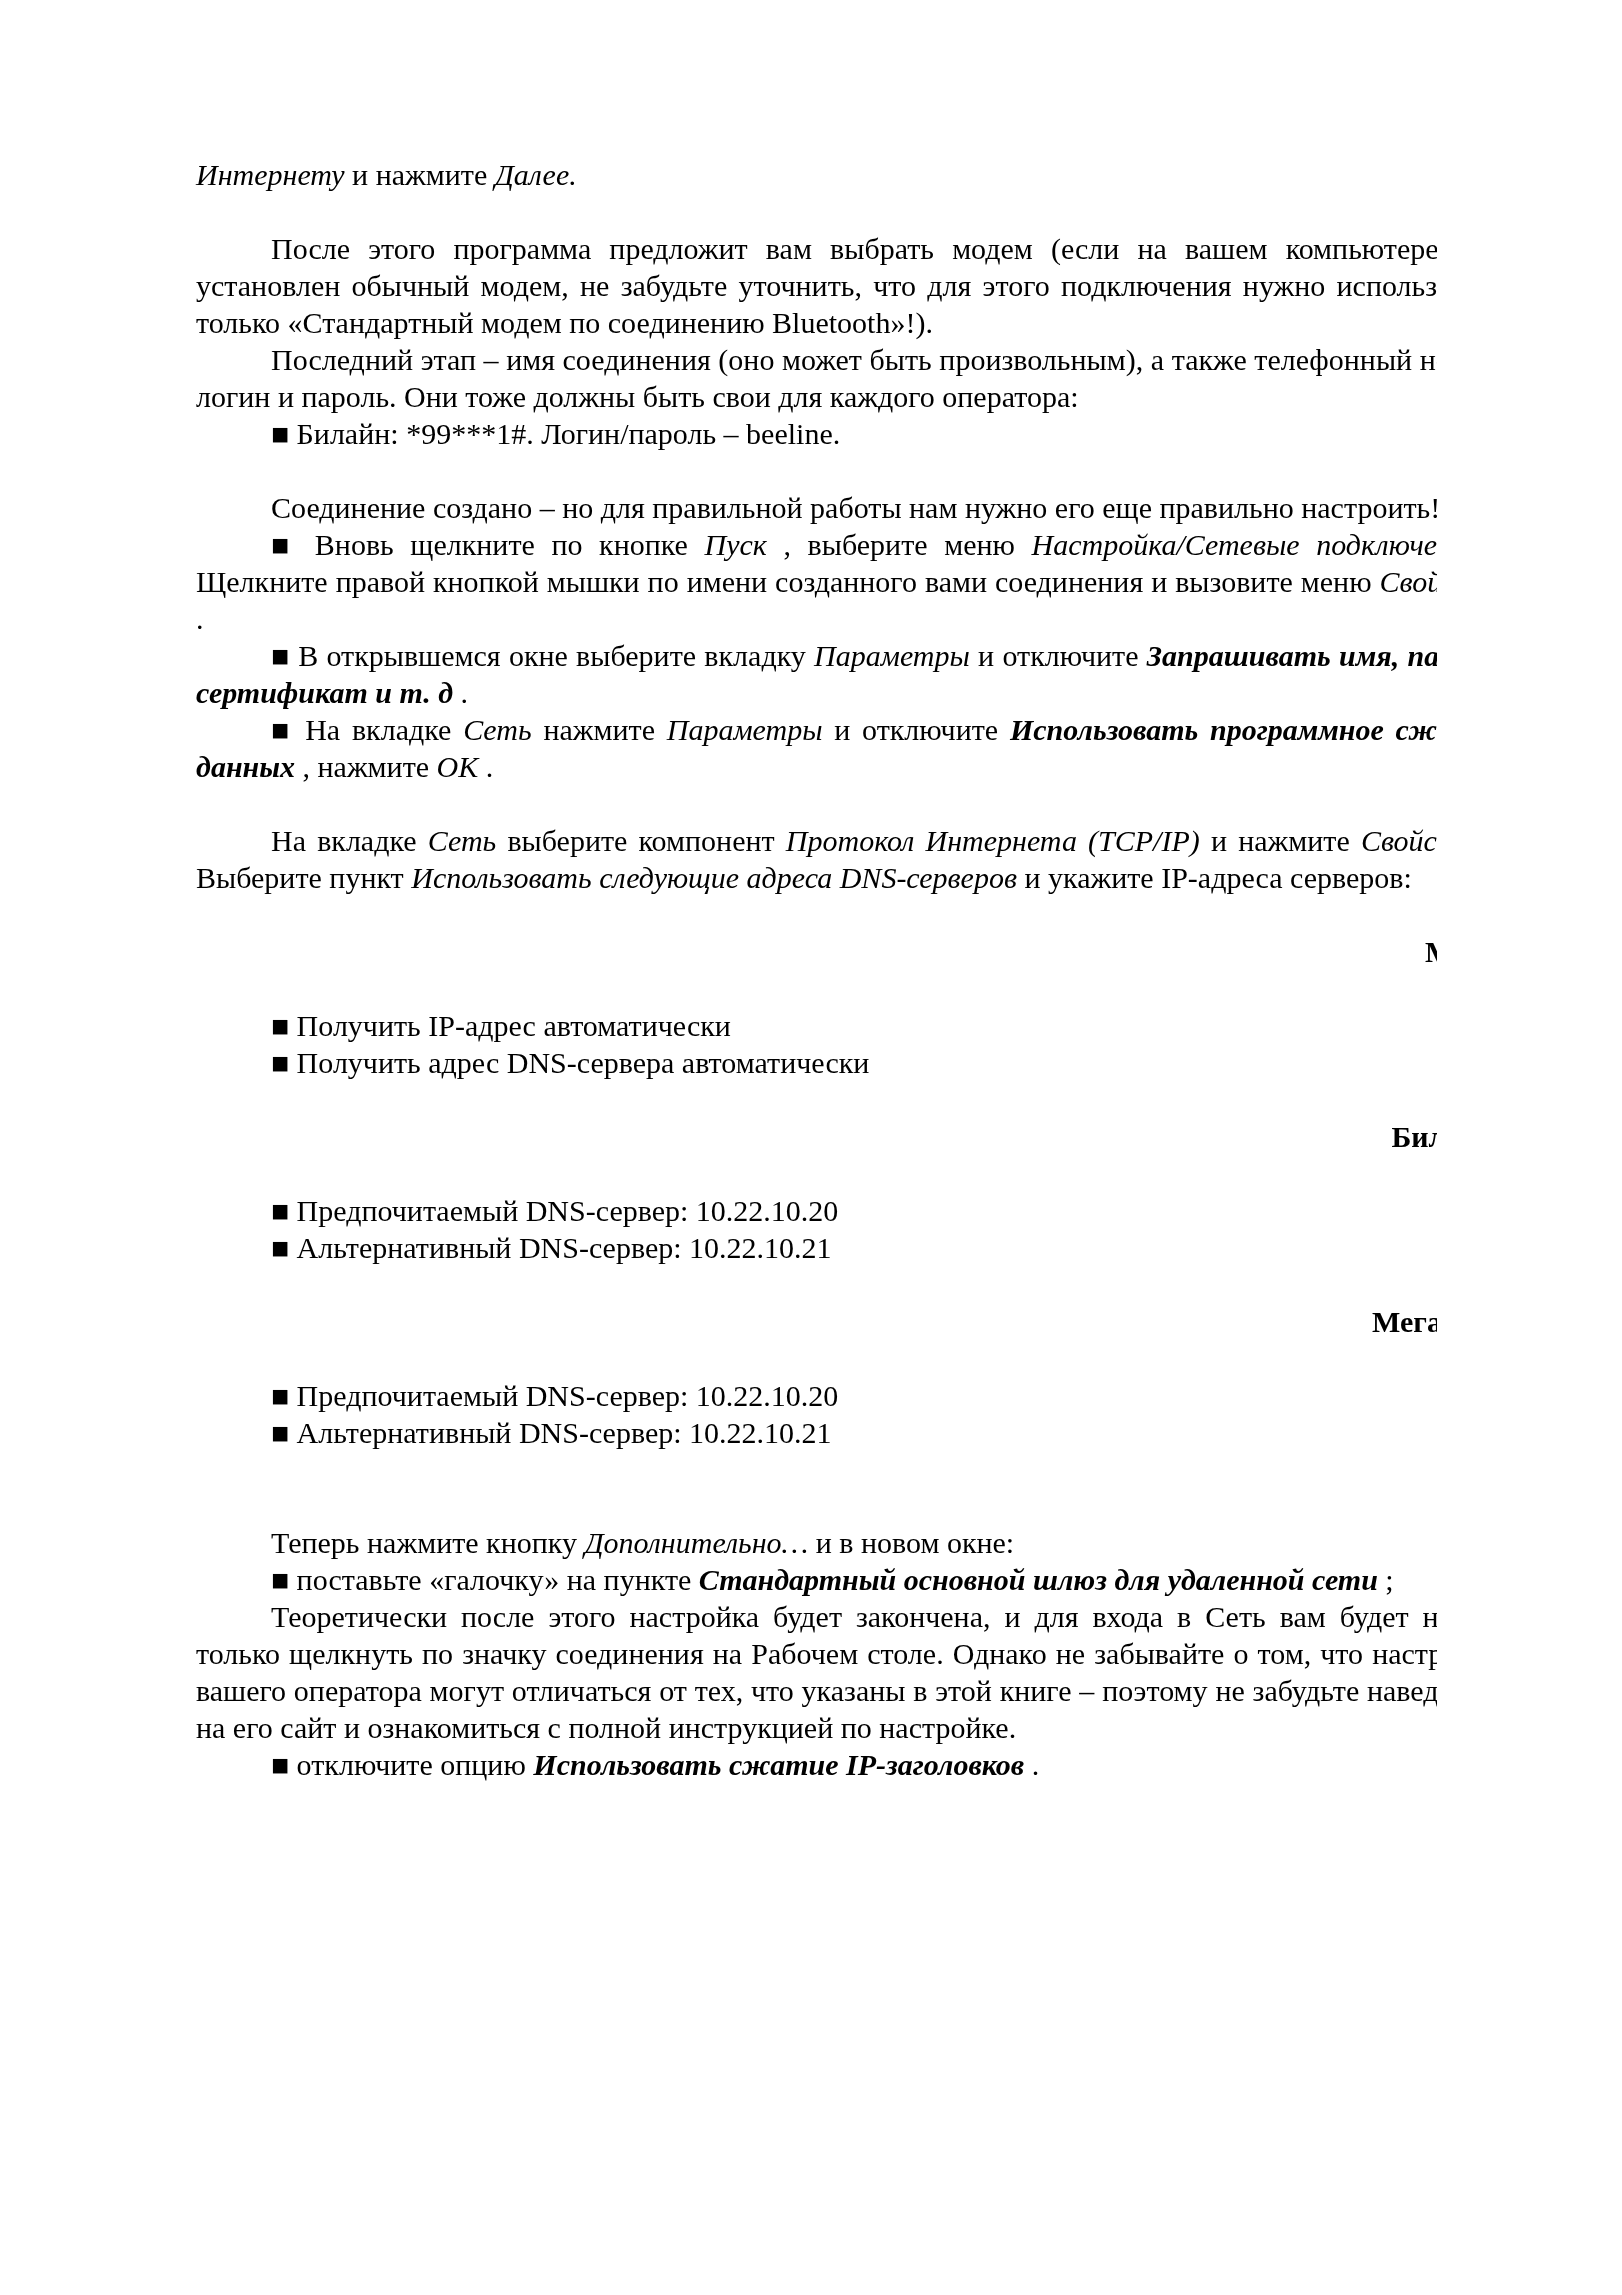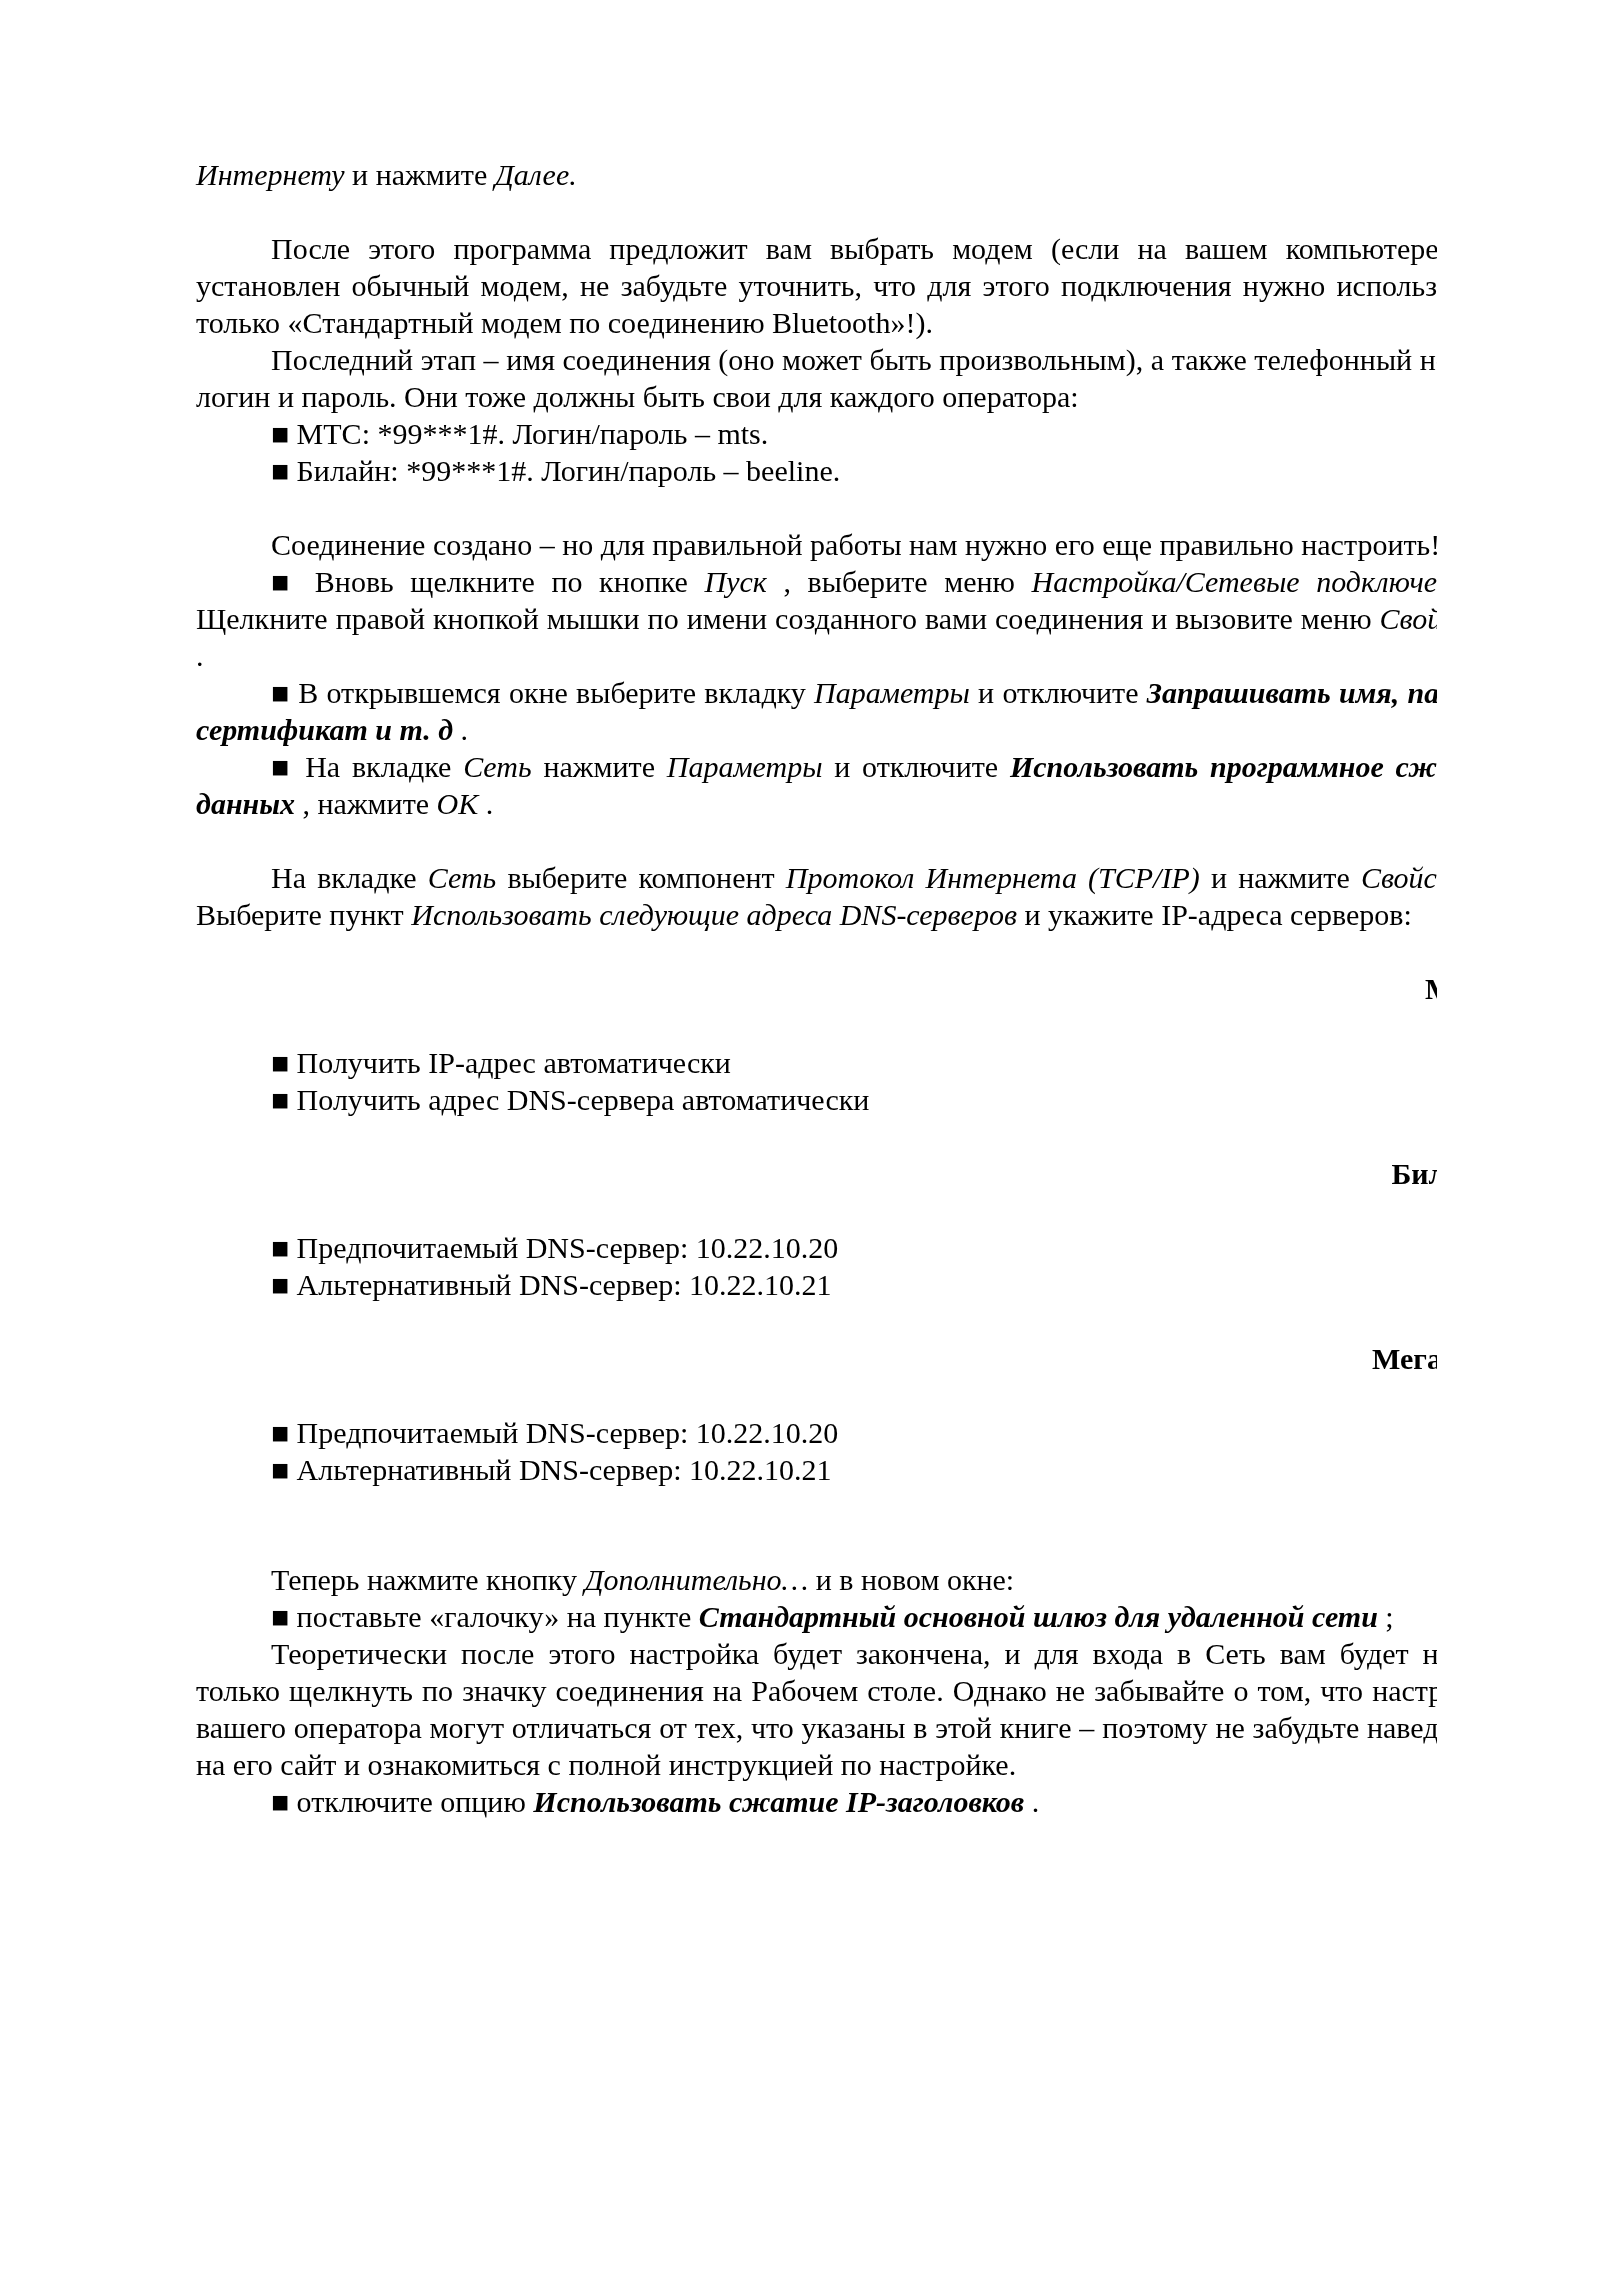--- a/index.html
+++ b/index.html
@@ -47,21 +47,20 @@
 <div class="page">
   <div class="doc">
 
     <p class="cont"><span class="i">Интернету</span><span> и нажмите </span><span class="i">Далее.</span></p>
 
 
     <p class="gap"><span>После этого программа предложит вам выбрать модем (если на вашем компьютере уже установлен обычный модем, не забудьте уточнить, что для этого подключения нужно использовать только «Стандартный модем по соединению Bluetooth»!).</span></p>
 
     <p><span>Последний этап – имя соединения (оно может быть произвольным), а также телефонный номер, логин и пароль. Они тоже должны быть свои для каждого оператора:</span></p>
 
-    <p><span>■ МТС: *99***1#. Логин/пароль – mts.</span></p>
     <p><span>■ Билайн: *99***1#. Логин/пароль – beeline.</span></p>
 
     <p class="gap"><span>Соединение создано – но для правильной работы нам нужно его еще правильно настроить!</span></p>
 
     <p><span>■ Вновь щелкните по кнопке </span><span class="i">Пуск</span><span> , выберите меню </span><span class="i">Настройка/Сетевые подключения</span><span> . Щелкните правой кнопкой мышки по имени созданного вами соединения и вызовите меню </span><span class="i">Свойства</span><span> .</span></p>
 
     <p><span>■ В открывшемся окне выберите вкладку </span><span class="i">Параметры</span><span> и отключите </span><span class="bi">Запрашивать имя, пароль, сертификат и т. д</span><span> .</span></p>
 
     <p><span>■ На вкладке </span><span class="i">Сеть</span><span> нажмите </span><span class="i">Параметры</span><span> и отключите </span><span class="bi">Использовать программное сжатие данных</span><span> , нажмите </span><span class="i">ОК</span><span> .</span></p>
 

